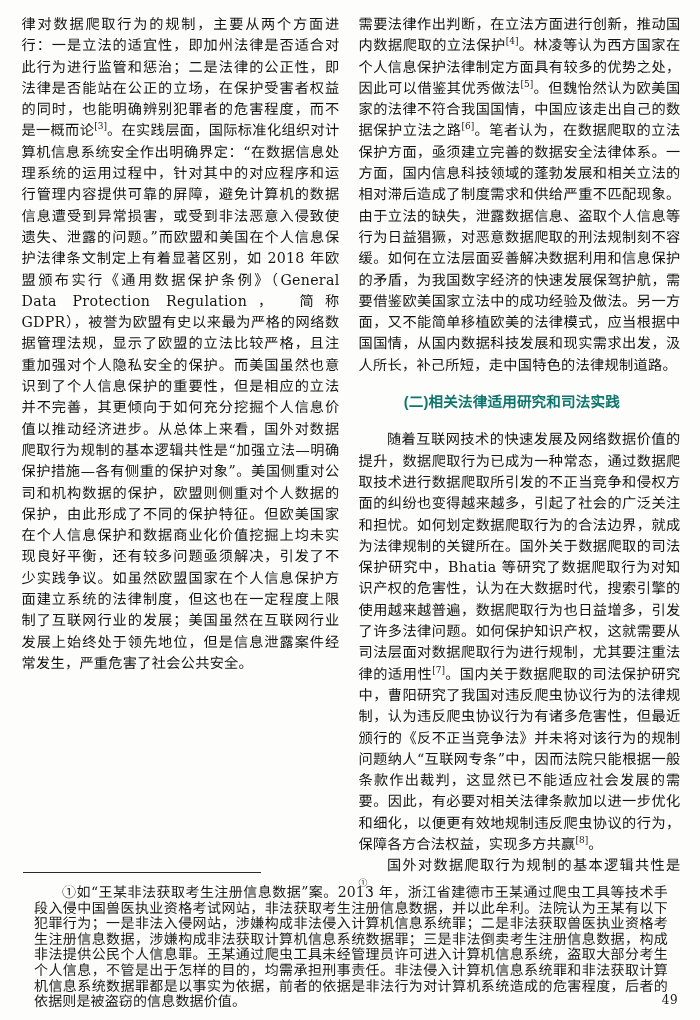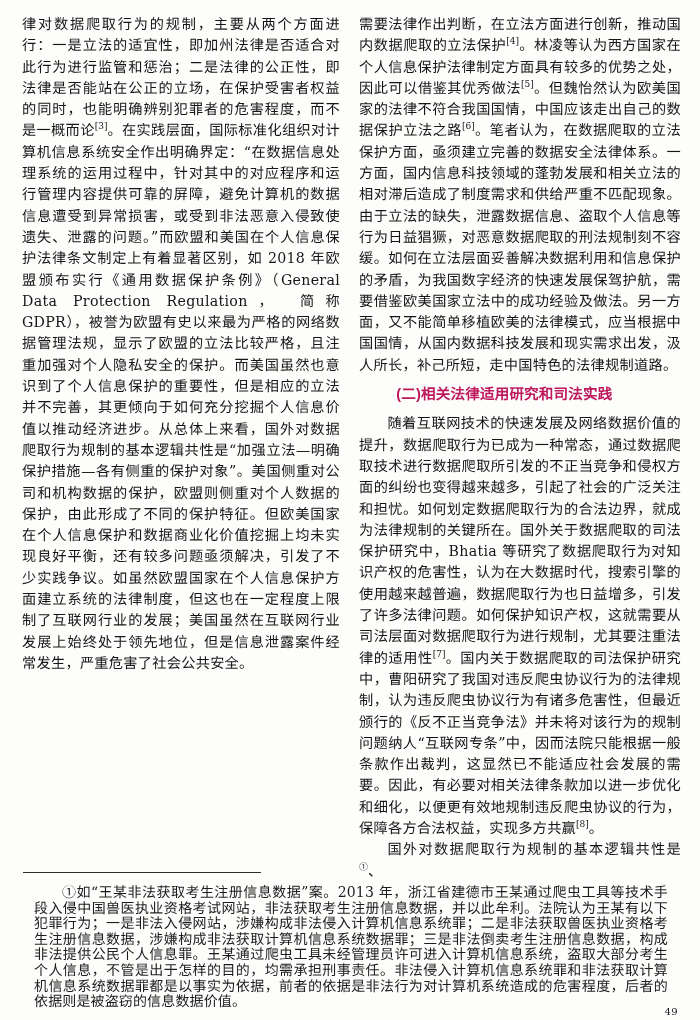--- a/index.html
+++ b/index.html
@@ -16,20 +16,21 @@
     box-sizing: border-box;
     padding: 14px 20px 0 22px;
     font-family: "DejaVu Serif", "Liberation Serif", serif;
     color: #1a1a1a;
     overflow: hidden;
   }
   .columns {
     display: flex;
     gap: 19px;
     height: 852px;
+    justify-content: center;
   }
   .col {
     width: 318px;
     flex: 0 0 318px;
   }
   .col.right { width: 322px; flex: 0 0 322px; }
 
   p.body {
     margin: 0;
     font-size: 14.2px;
@@ -39,28 +40,28 @@
     text-indent: 2em;
     letter-spacing: 0.02em;
     font-family: "DejaVu Serif", "Liberation Serif", serif;
     font-weight: 400;
     color: #151515;
     -webkit-font-smoothing: antialiased;
   }
   p.body.cont { text-indent: 0; }
 
   h2.section-heading {
-    margin: 8px;
+    margin: 16px;
     font-size: 14.6px;
     line-height: 21.3px;
     font-family: "Liberation Sans", "DejaVu Sans", sans-serif;
     font-weight: bold;
     text-indent: 2em;
     letter-spacing: 0.01em;
-    color: #be185d;
+    color: #0f766e;
   }
 
   sup.ref {
     font-size: 9px;
     vertical-align: super;
     line-height: 0;
     letter-spacing: 0;
     font-family: "DejaVu Serif", "Liberation Serif", serif;
   }
 
@@ -84,22 +85,22 @@
     text-align: justify;
     text-justify: inter-ideograph;
     text-indent: 2em;
     color: #1c1c1c;
     letter-spacing: 0.01em;
     font-family: "DejaVu Serif", "Liberation Serif", serif;
   }
   .page-number {
     position: absolute;
     right: 22px;
-    bottom: 3px;
-    font-size: 10px;
+    bottom: 13px;
+    font-size: 12px;
     font-family: "DejaVu Serif", "Liberation Serif", serif;
     color: #1a1a1a;
     letter-spacing: 0.04em;
   }
 </style>
 </head>
 <body>
 
 <div class="page">
 

